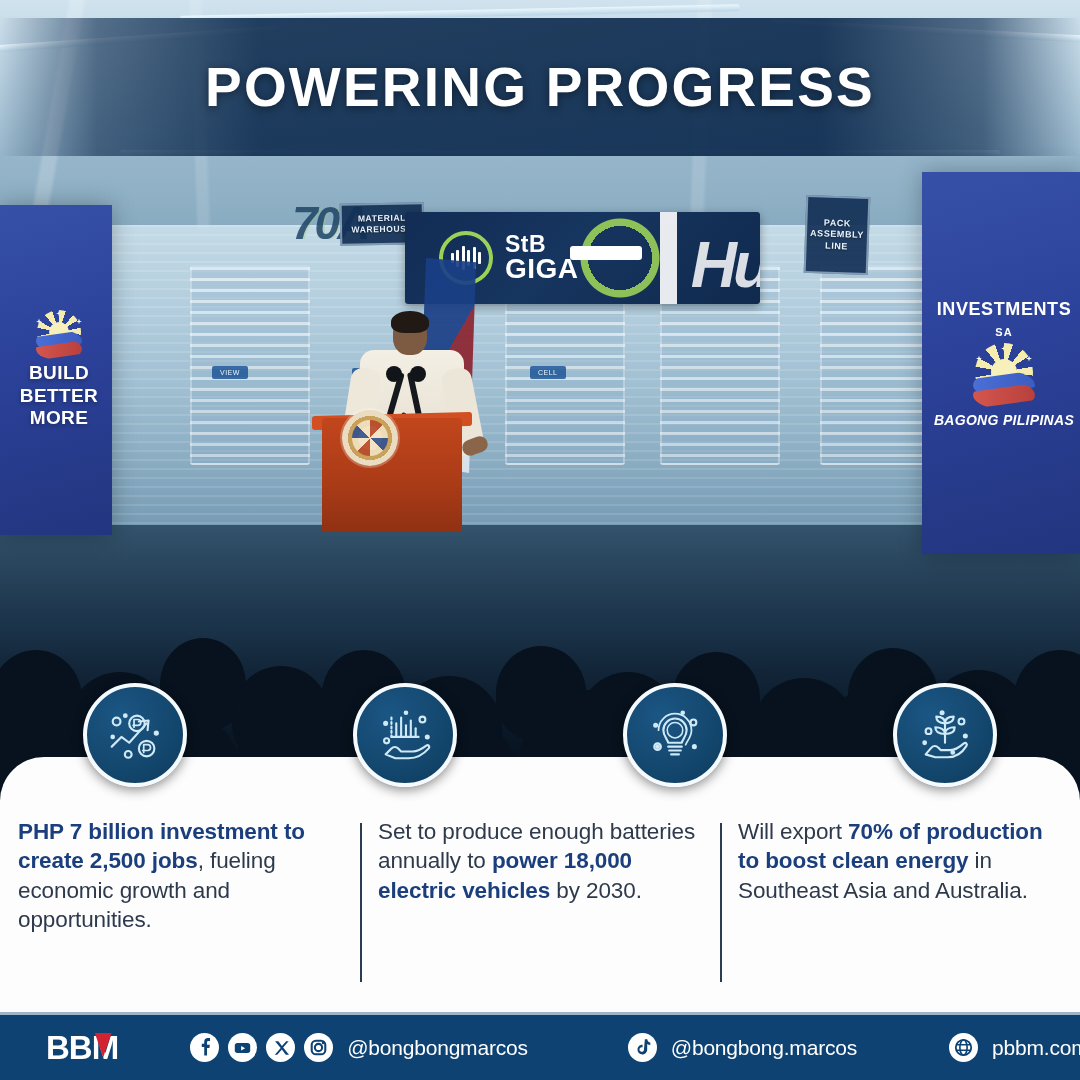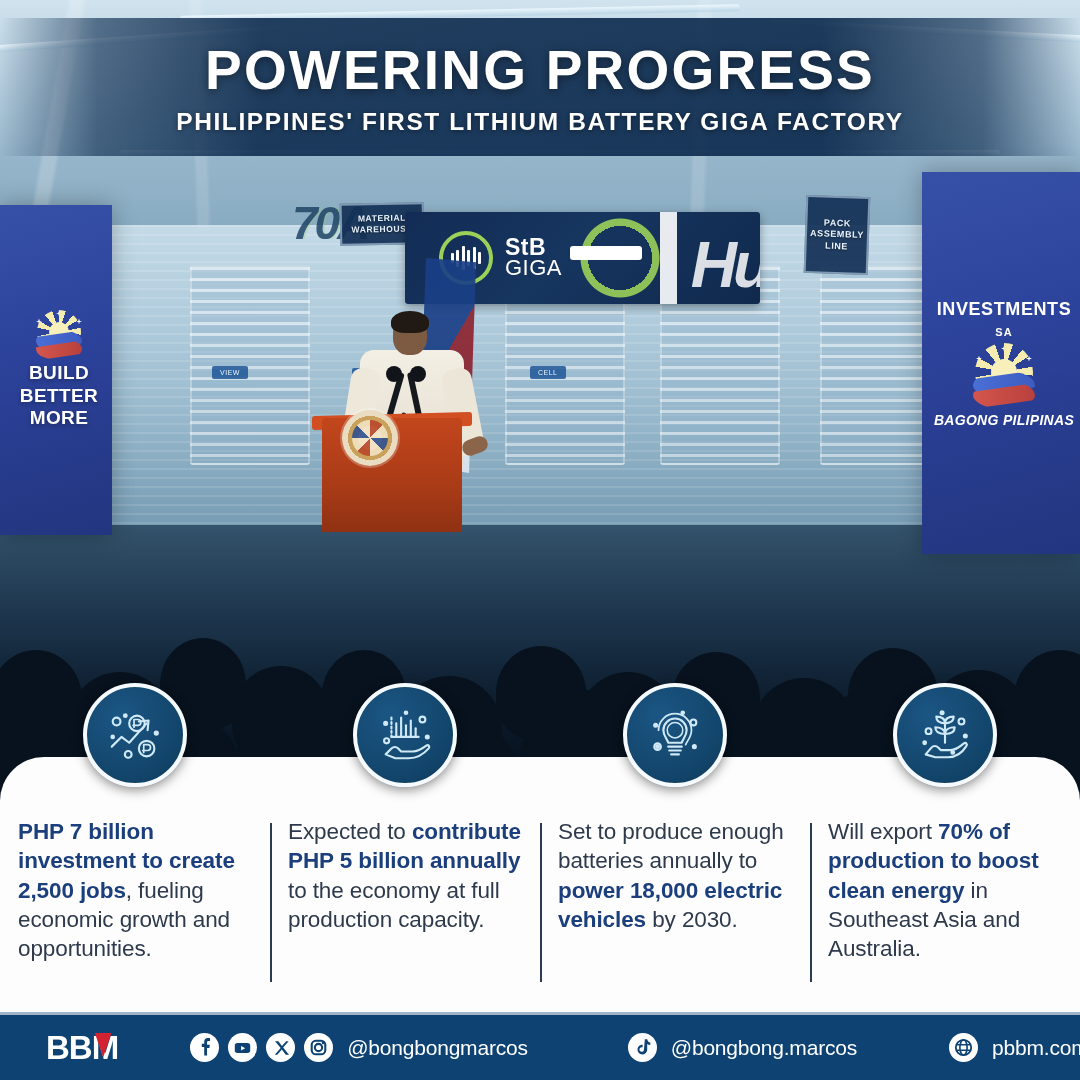--- a/index.html
+++ b/index.html
@@ -137,21 +137,21 @@
     position: relative; flex: none;
   }
   .giga-bars {
     display: flex; align-items: center; gap: 2.5px; height: 26px;
   }
   .giga-bars i {
     display: block; width: 3px; background: #fff; border-radius: 1px;
   }
   .giga-text { color: #fff; line-height: .95; }
   .giga-text .small { font-size: 23px; font-weight: 700; letter-spacing: .5px; }
-  .giga-text .big { font-size: 22px; font-weight: 400; letter-spacing: .5px; }
+  .giga-text .big { font-size: 28px; font-weight: 700; letter-spacing: .5px; }
   .giga-deco {
     position: absolute; right: -30px; top: -14px;
     width: 210px; height: 120px;
     background:
       radial-gradient(circle at 40px 60px, transparent 32px, #9cd159 32px 39px, transparent 40px),
       linear-gradient(to right, transparent 0 38%, #fff 38% 46%, transparent 46% 100%);
     opacity: .9;
   }
   .giga-plus {
     position: absolute; right: 118px; top: 34px;
@@ -565,32 +565,28 @@
       <div class="head" style="left:368px; top:130px; width:152px; height:150px;"></div>
       <div class="head" style="left:520px; top:110px; width:138px; height:142px;"></div>
       <div class="head" style="left:650px; top:132px; width:154px; height:152px;"></div>
       <div class="head" style="left:800px; top:112px; width:140px; height:144px;"></div>
       <div class="head" style="left:936px; top:130px; width:156px; height:154px;"></div>
     </div>
   </div>
 
   <div class="header-band">
     <div class="hdr-title">POWERING PROGRESS</div>
-    <div class="hdr-sub">PHILIPPINES' FIRST LITHIUM BATTERY GIGA FACTORY</div>
   </div>
 
 
   <div class="panel">
     <div class="cards">
 
       <div class="card">
         <div class="card-text"><b>PHP 7 billion investment to create 2,500 jobs</b><span>, fueling economic growth and opportunities.</span></div>
-      </div>
-      <div class="card">
-        <div class="card-text"><span>Expected to </span><b>contribute PHP 5 billion annually</b><span> to the economy at full production capacity.</span></div>
       </div>
       <div class="card">
         <div class="card-text"><span>Set to produce enough batteries annually to </span><b>power 18,000 electric vehicles</b><span> by 2030.</span></div>
       </div>
       <div class="card">
         <div class="card-text"><span>Will export </span><b>70% of production to boost clean energy</b><span> in Southeast Asia and Australia.</span></div>
       </div>
 
     </div>
   </div>

